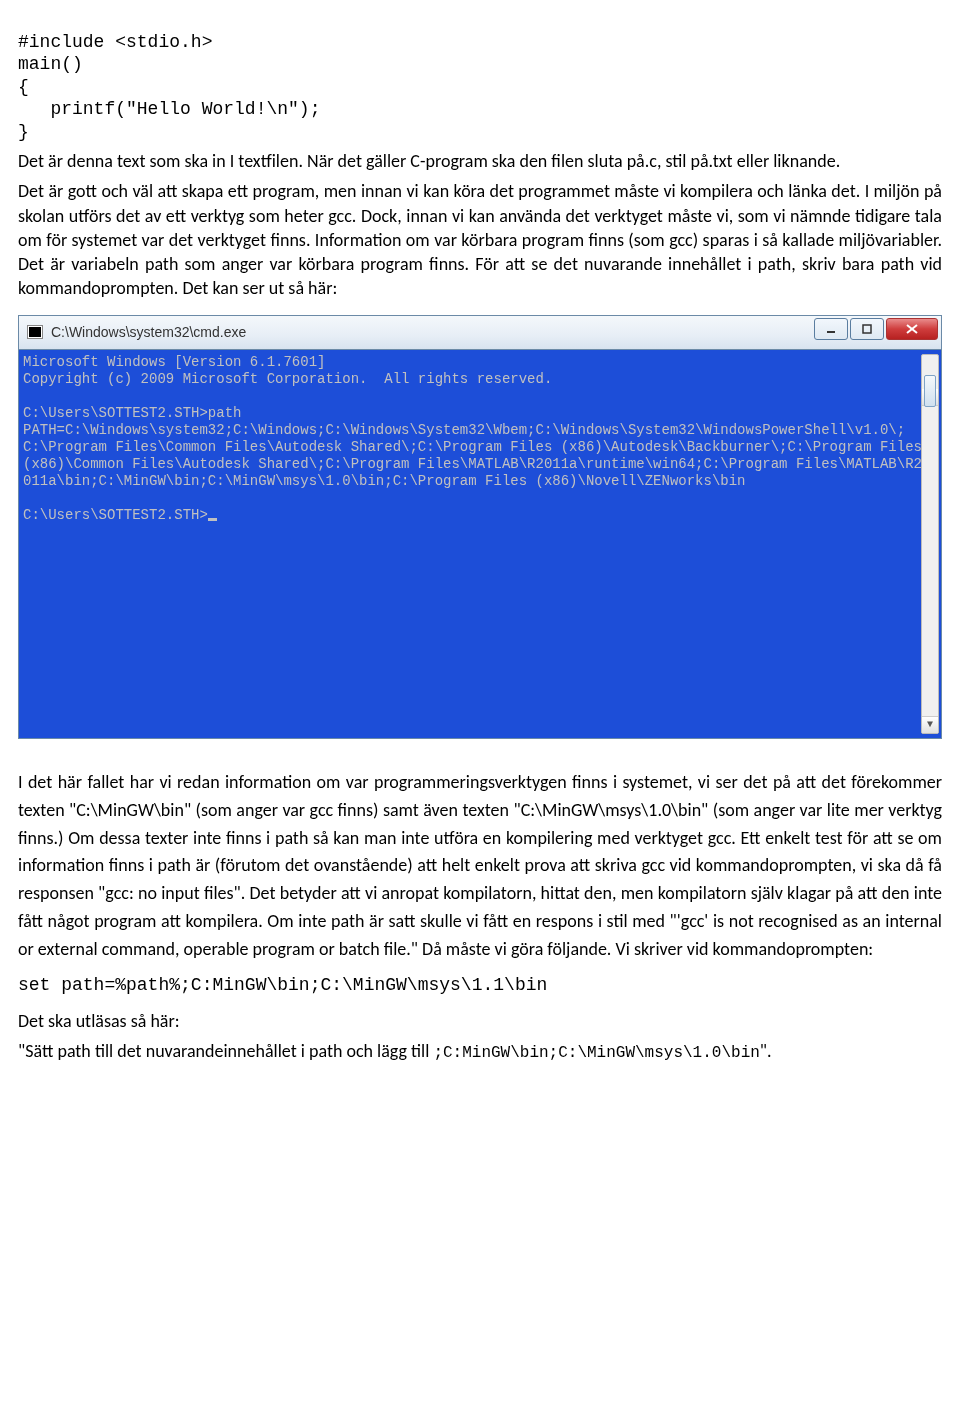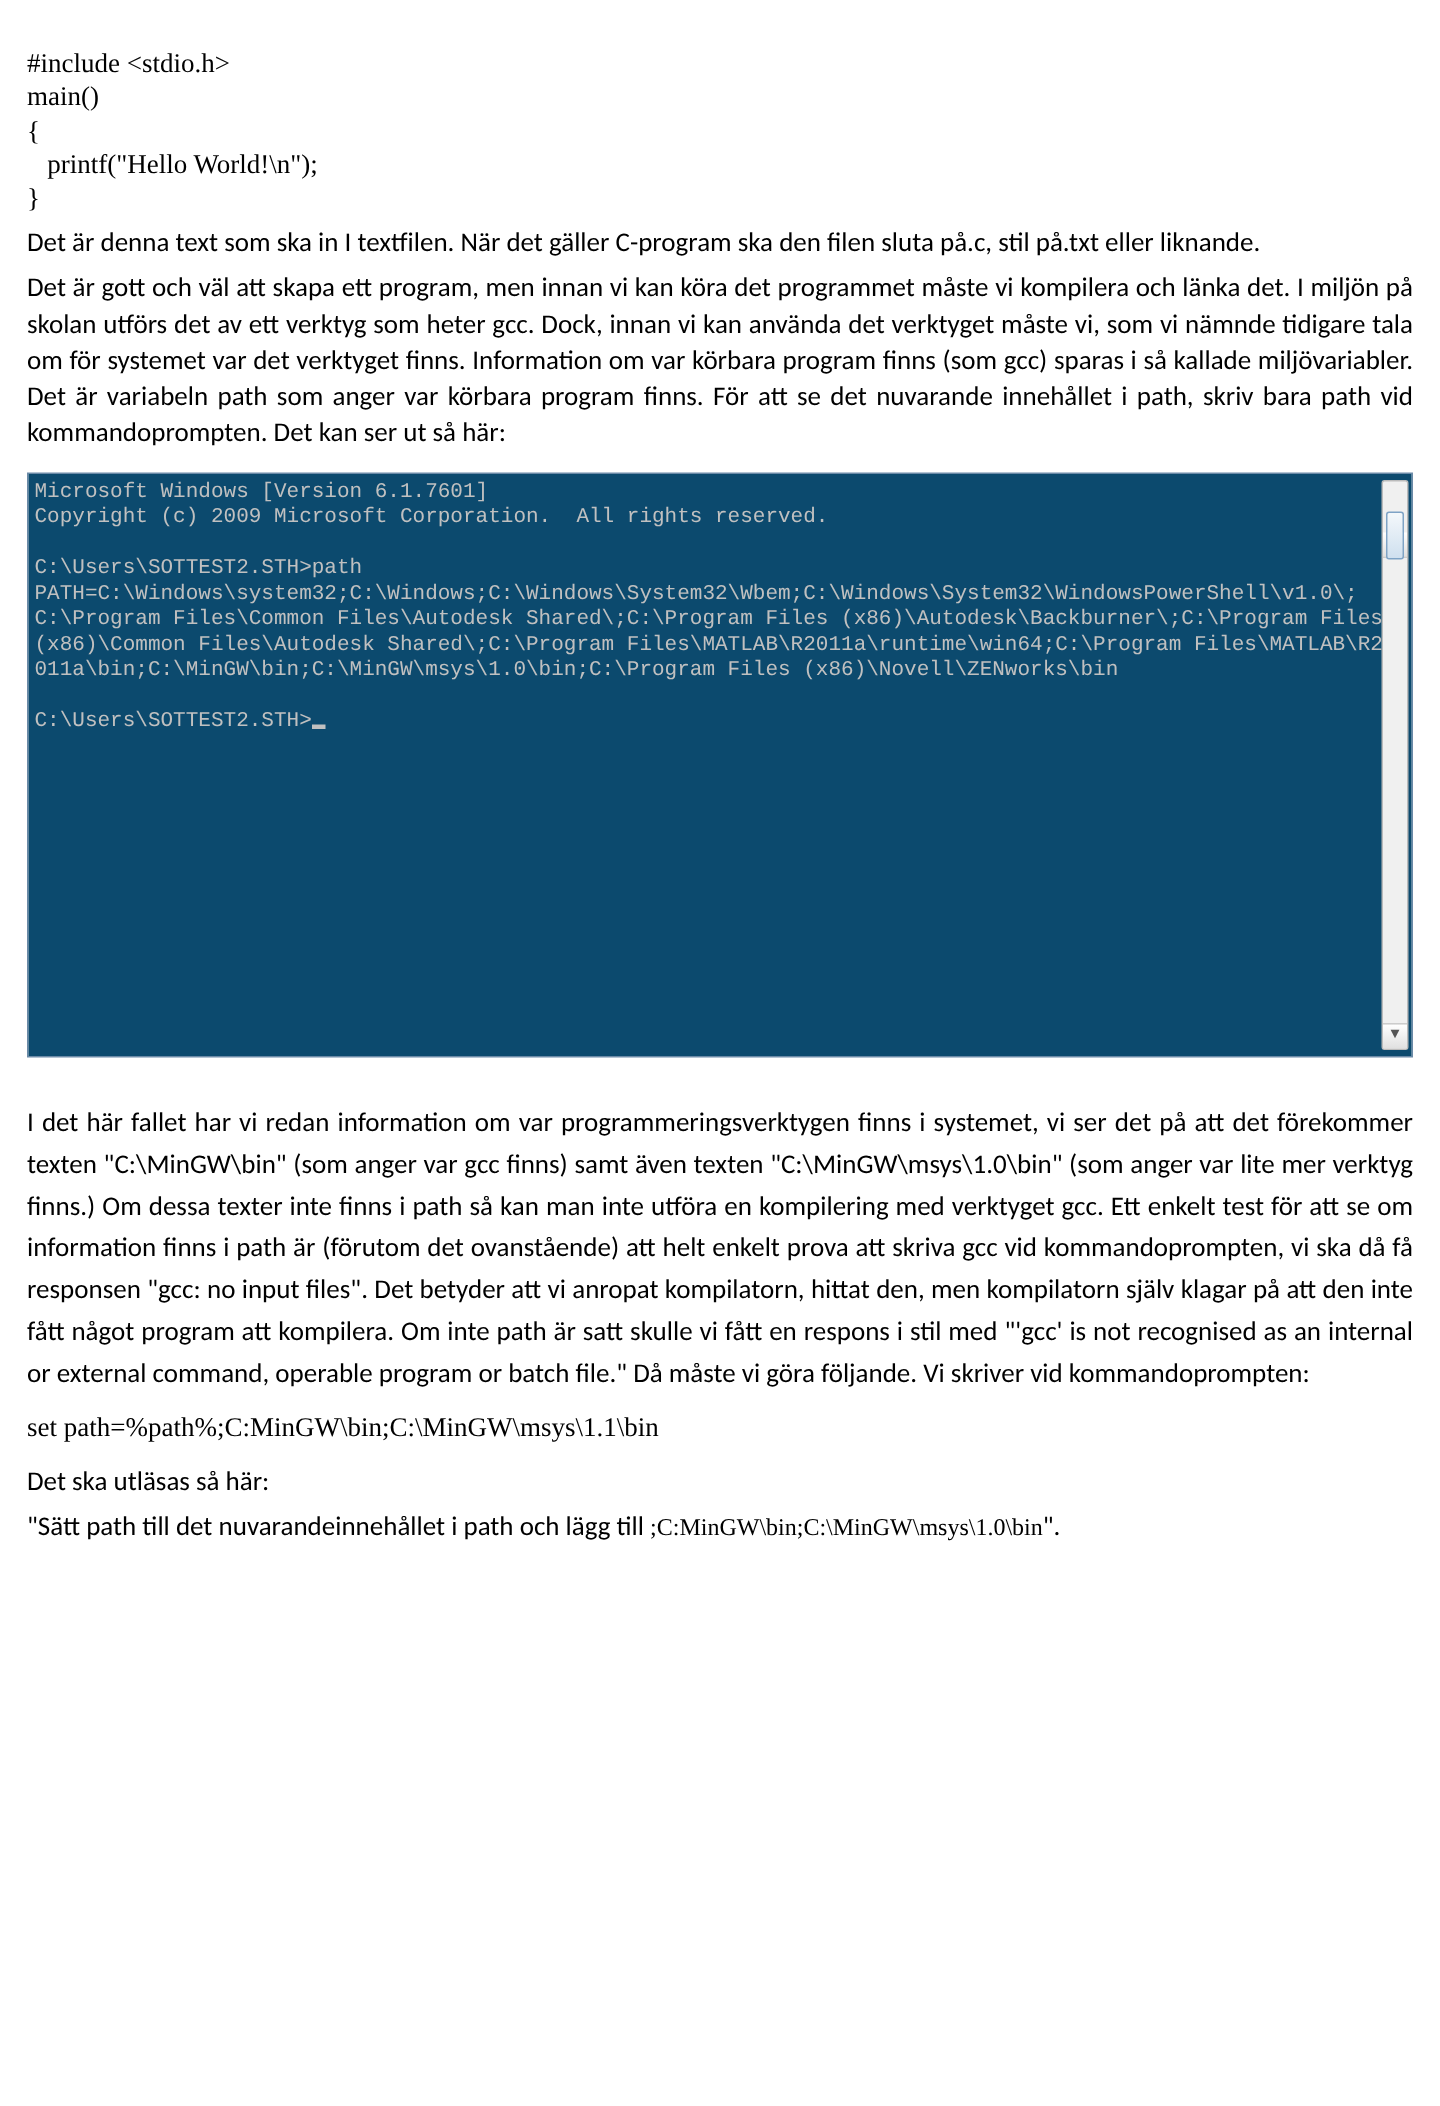--- a/index.html
+++ b/index.html
@@ -6,21 +6,21 @@
   body {
     font-family: Calibri, Arial, sans-serif;
     background: #fff;
     color: #000;
     width: 960px;
     padding: 8px 18px 20px 18px;
     font-size: 18px;
     line-height: 1.35;
   }
   .mono {
-    font-family: Liberation Serif, serif;
+    font-family: Liberation Mono, monospace;
     font-size: 18px;
     white-space: pre;
     line-height: 1.25;
   }
   .para {
     text-align: justify;
     margin-top: 6px;
     margin-bottom: 6px;
   }
   .para2 {
@@ -78,21 +78,21 @@
     border: 1px solid #a33;
     border-radius: 3px;
     background: linear-gradient(#e98b8b, #cf3d3d 50%, #b72121);
     display: flex;
     align-items: center;
     justify-content: center;
   }
   .winclose svg { stroke: #fff; }
   .termbody {
     position: relative;
-    background: #0c4a6e;
+    background: #1d4ed8;
     color: #c0c0c0;
     font-family: "Lucida Console", "Courier New", monospace;
     font-size: 14px;
     white-space: pre-wrap;
     word-break: break-all;
     padding: 4px 14px 4px 4px;
     min-height: 388px;
     line-height: 1.22;
   }
   .scrollbar {
@@ -137,20 +137,42 @@
 <span>{</span>
 <span>   printf("Hello World!\n");</span>
 <span>}</span>
 </div>
 
 <p class="para">Det är denna text som ska in I textfilen. När det gäller C-program ska den filen sluta på.c, stil på.txt eller liknande.</p>
 
 <p class="para">Det är gott och väl att skapa ett program, men innan vi kan köra det programmet måste vi kompilera och länka det. I miljön på skolan utförs det av ett verktyg som heter gcc. Dock, innan vi kan använda det verktyget måste vi, som vi nämnde tidigare tala om för systemet var det verktyget finns. Information om var körbara program finns (som gcc) sparas i så kallade miljövariabler. Det är variabeln path som anger var körbara program finns. För att se det nuvarande innehållet i path, skriv bara path vid kommandoprompten. Det kan ser ut så här:</p>
 
 <div class="cmdwin">
+  <div class="titlebar">
+    <div class="winicon"></div>
+    <div class="wintitle">C:\Windows\system32\cmd.exe</div>
+    <div class="winbtns">
+      <div class="winbtn">
+        <svg width="10" height="10">
+            <line x1="1" y1="8" x2="9" y2="8" stroke="#333" stroke-width="2"></line>
+          </svg>
+      </div>
+      <div class="winbtn">
+        <svg width="10" height="10">
+            <rect x="1" y="1" width="8" height="8" fill="none" stroke="#333" stroke-width="1.5"></rect>
+          </svg>
+      </div>
+      <div class="winclose">
+        <svg width="12" height="10">
+            <line x1="1" y1="1" x2="11" y2="9" stroke-width="2"></line>
+            <line x1="11" y1="1" x2="1" y2="9" stroke-width="2"></line>
+          </svg>
+      </div>
+    </div>
+  </div>
   <div class="termbody"><span>Microsoft Windows [Version 6.1.7601]
 Copyright (c) 2009 Microsoft Corporation.  All rights reserved.
 
 C:\Users\SOTTEST2.STH&gt;path
 PATH=C:\Windows\system32;C:\Windows;C:\Windows\System32\Wbem;C:\Windows\System32\WindowsPowerShell\v1.0\;C:\Program Files\Common Files\Autodesk Shared\;C:\Program Files (x86)\Autodesk\Backburner\;C:\Program Files (x86)\Common Files\Autodesk Shared\;C:\Program Files\MATLAB\R2011a\runtime\win64;C:\Program Files\MATLAB\R2011a\bin;C:\MinGW\bin;C:\MinGW\msys\1.0\bin;C:\Program Files (x86)\Novell\ZENworks\bin
 
 C:\Users\SOTTEST2.STH&gt;</span><span class="caret"></span>
     <div class="scrollbar">
       <div class="sb-arrow">▲</div>
       <div class="sb-thumb"></div>

